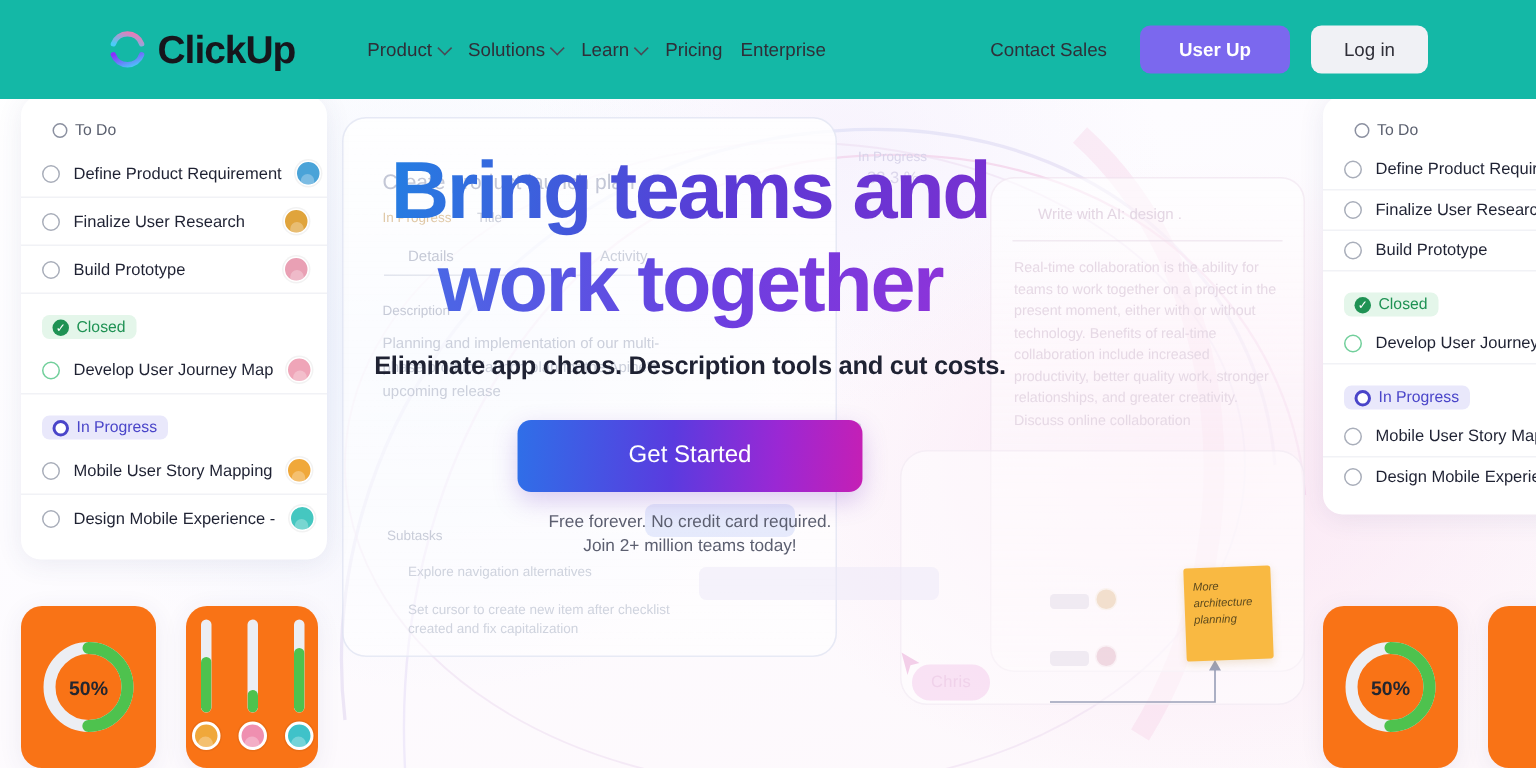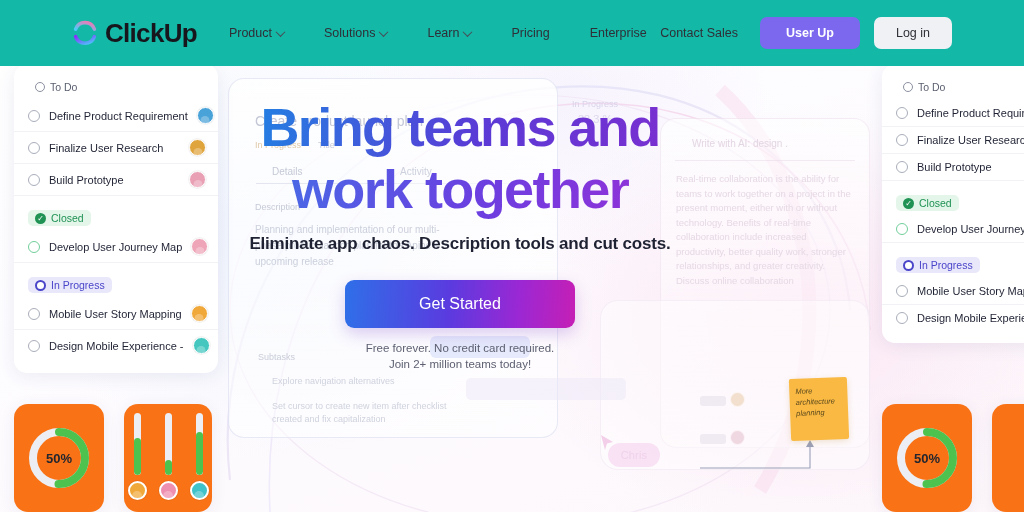--- a/index.html
+++ b/index.html
@@ -109,21 +109,21 @@
 
   
   #header {
     position:absolute; left:0; top:0; width:1024px; height:66px;
     display:flex; align-items:center; z-index:40;
     background:#14b8a6;
   }
   #logo-group { display:flex; align-items:center; margin-left:72px; }
   #logo-mark { width:26px; height:26px; margin-right:7px; }
   #logo-text { font-size:26px; font-weight:bold; color:#16161c; letter-spacing:-.7px; }
-  #nav-links { display:flex; align-items:center; margin-left:32px; gap:40px; }
+  #nav-links { display:flex; align-items:center; margin-left:48px; gap:12px; }
   .nav-link {
     font-size:12.5px; color:#2f2f38; display:flex; align-items:center; gap:5px;
     cursor:pointer; white-space:nowrap;
   }
   .caret { display:inline-block; width:7px; height:7px;
     border-right:1.6px solid #4a4a55; border-bottom:1.6px solid #4a4a55;
     transform:rotate(45deg) translate(-1px,-1px); }
   #header-right { margin-left:auto; margin-right:72px; display:flex; align-items:center; gap:14px; }
   #contact-sales { font-size:12.5px; color:#2f2f38; cursor:pointer; margin-right:8px; white-space:nowrap; }
   #signup-btn {

